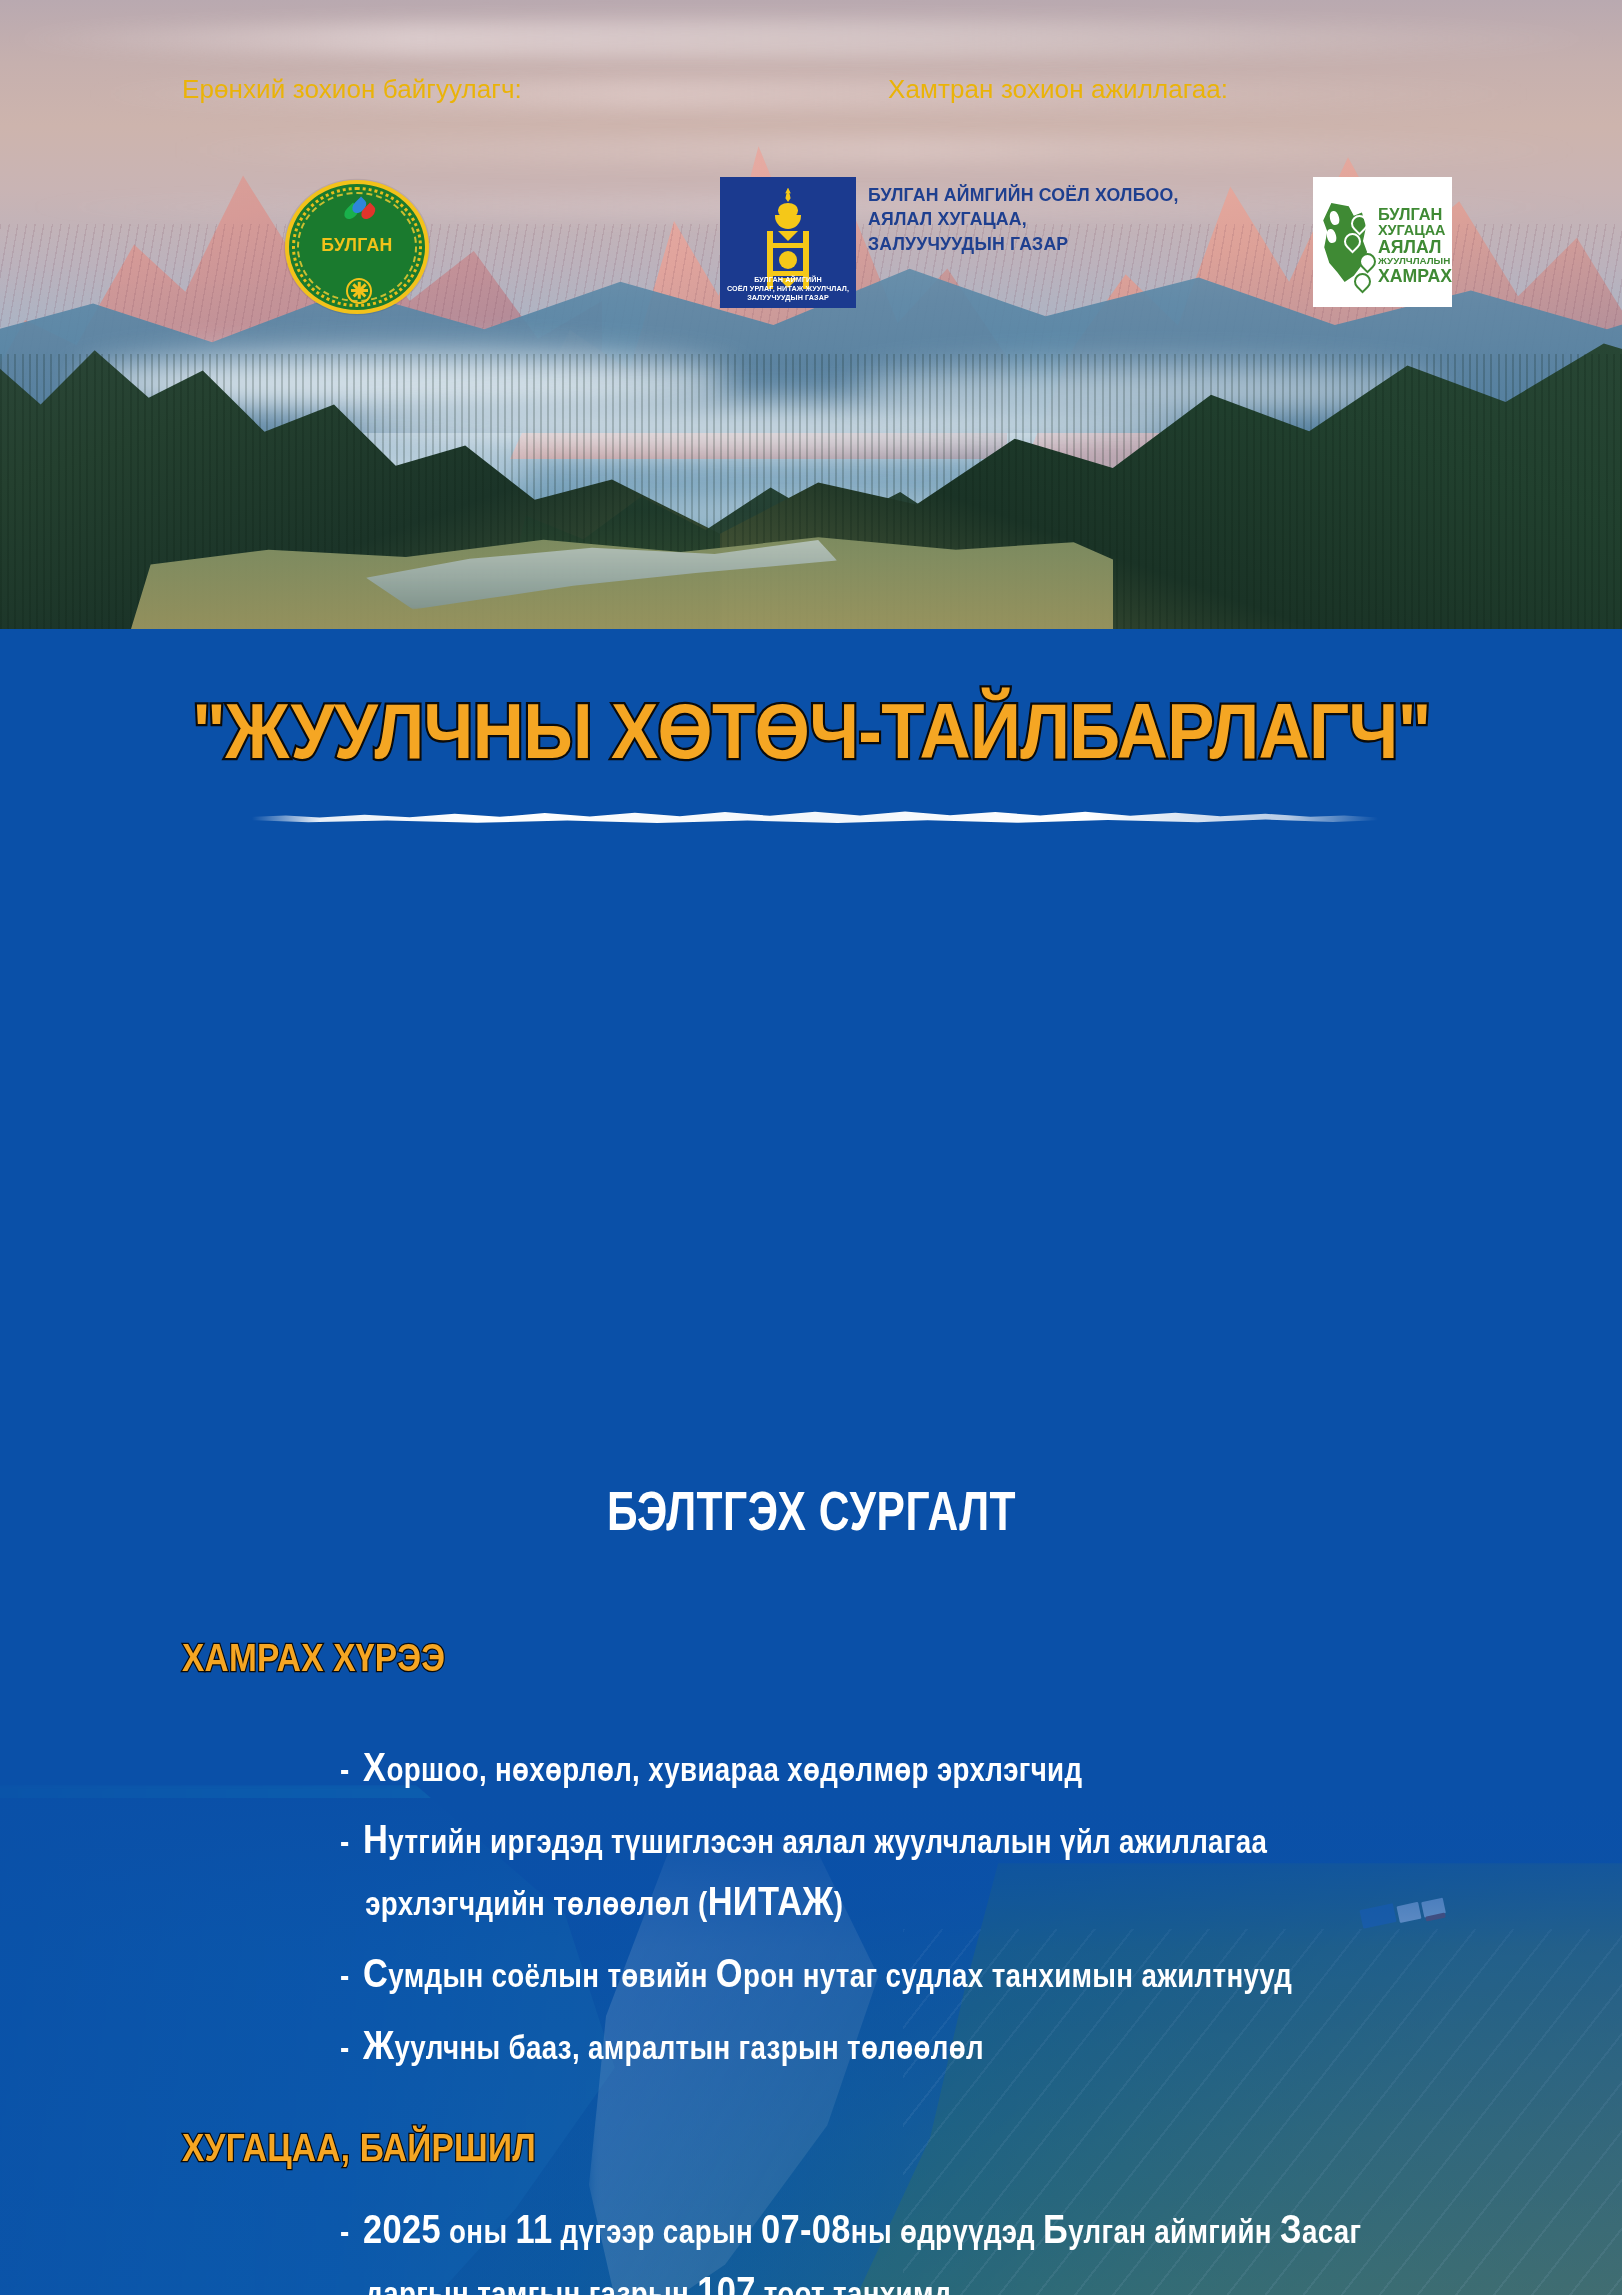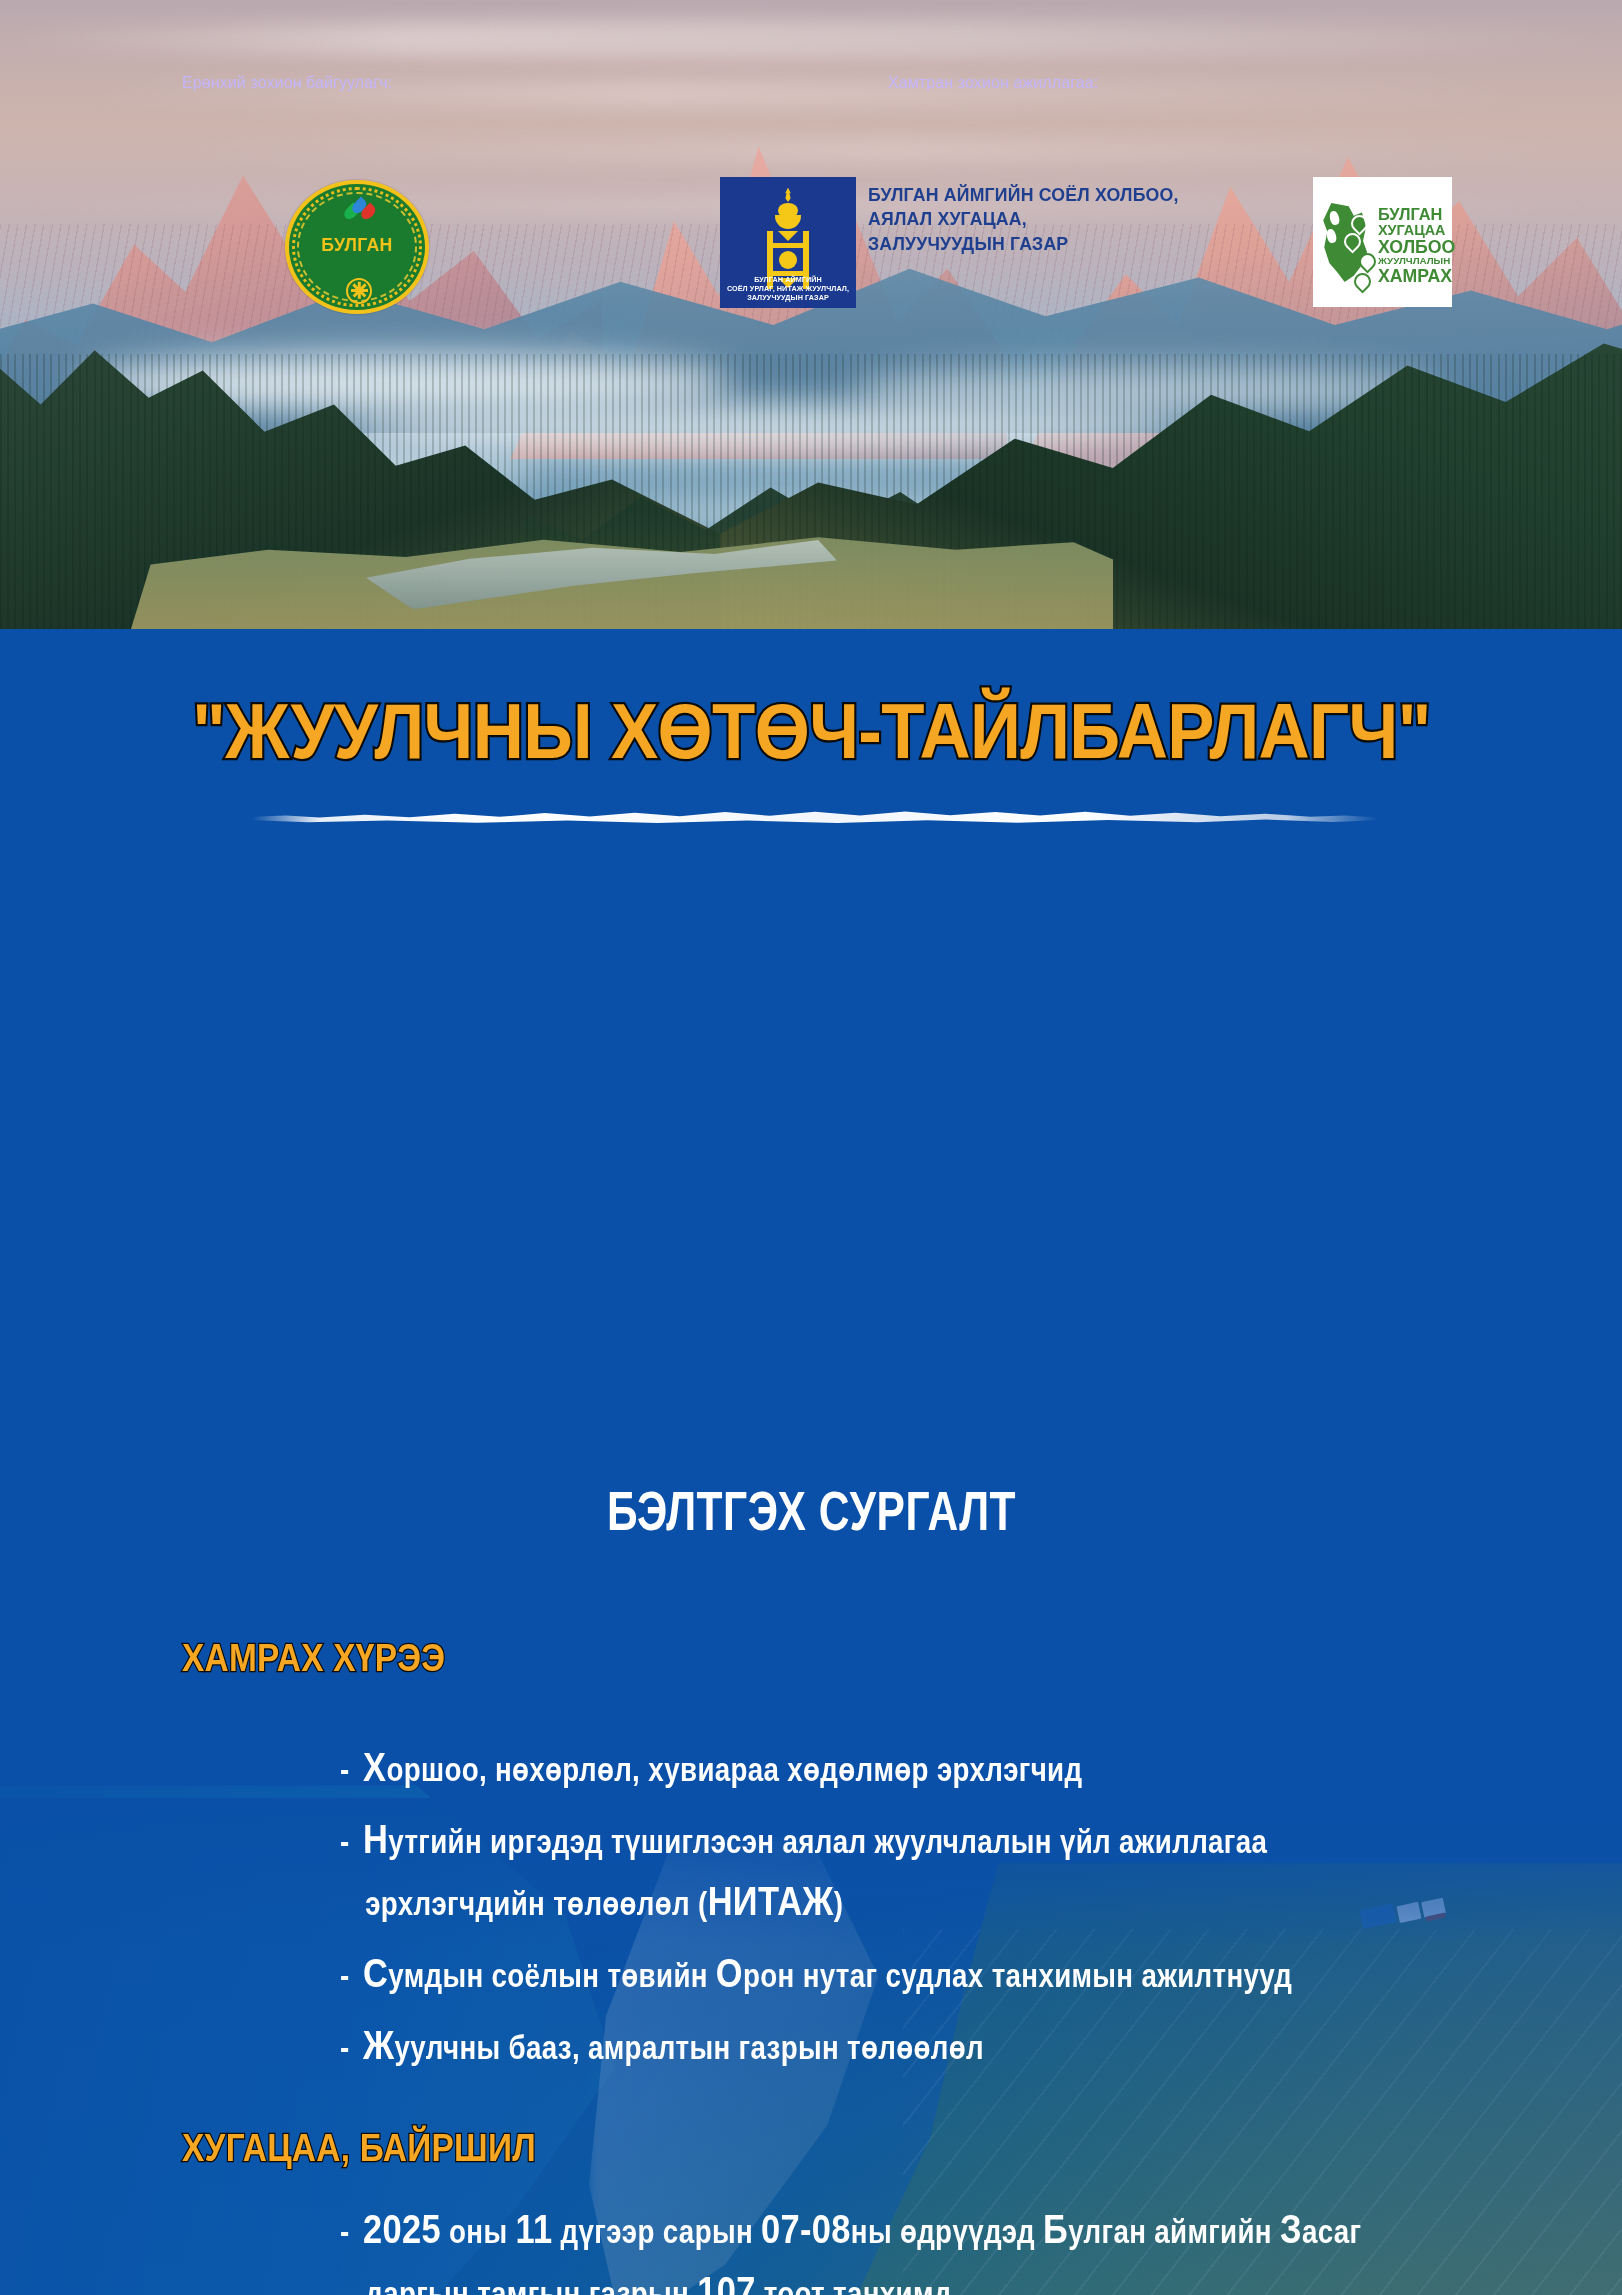--- a/index.html
+++ b/index.html
@@ -106,21 +106,21 @@
   }
   .river{
     position:absolute;left:366px;bottom:19.6px;width:471px;height:79px;
     background:linear-gradient(180deg,#cfd9d8 0%,#9fb3b8 60%,#7e979e 100%);
     clip-path:polygon(10% 100%, 0% 60%, 22% 36%, 48% 22%, 74% 30%, 96% 12%, 100% 38%, 70% 54%, 44% 70%, 26% 86%);
     filter:blur(1.3px);opacity:.75;
   }
 
   
   .org-label{
-    position:absolute;color:#c4b5fd;font-size:16px;font-weight:400;
+    position:absolute;color:#eab308;font-size:26px;font-weight:400;
     letter-spacing:0.1px;white-space:nowrap;
     font-family:"Liberation Sans", sans-serif;
   }
   .org-main{left:182px;top:74px;}
   .org-co{left:888px;top:74px;}
 
   
   .logo-bulgan{position:absolute;left:285px;top:180px;width:144px;height:134px;}
   .bul-outer{
     position:absolute;inset:0;border-radius:50%;
@@ -377,21 +377,21 @@
     <div class="assoc-map"></div>
     <div class="foot foot1"></div>
     <div class="foot foot2"></div>
     <div class="pin pin1"></div>
     <div class="pin pin2"></div>
     <div class="pin pin3"></div>
     <div class="pin pin4"></div>
     <div class="assoc-text">
       <div class="at1">БУЛГАН</div>
       <div class="at2">ХУГАЦАА</div>
-      <div class="at3">ХОЛБОО</div>
+      <div class="at3">АЯЛАЛ</div>
       <div class="at4">ЖУУЛЧЛАЛЫН</div>
       <div class="at5">ХАМРАХ</div>
     </div>
   </div>
 
   <div class="body-panel">
 
     <div class="bottom-photo">
       <div class="bp-river"></div>
       <div class="bp-bank"></div>

